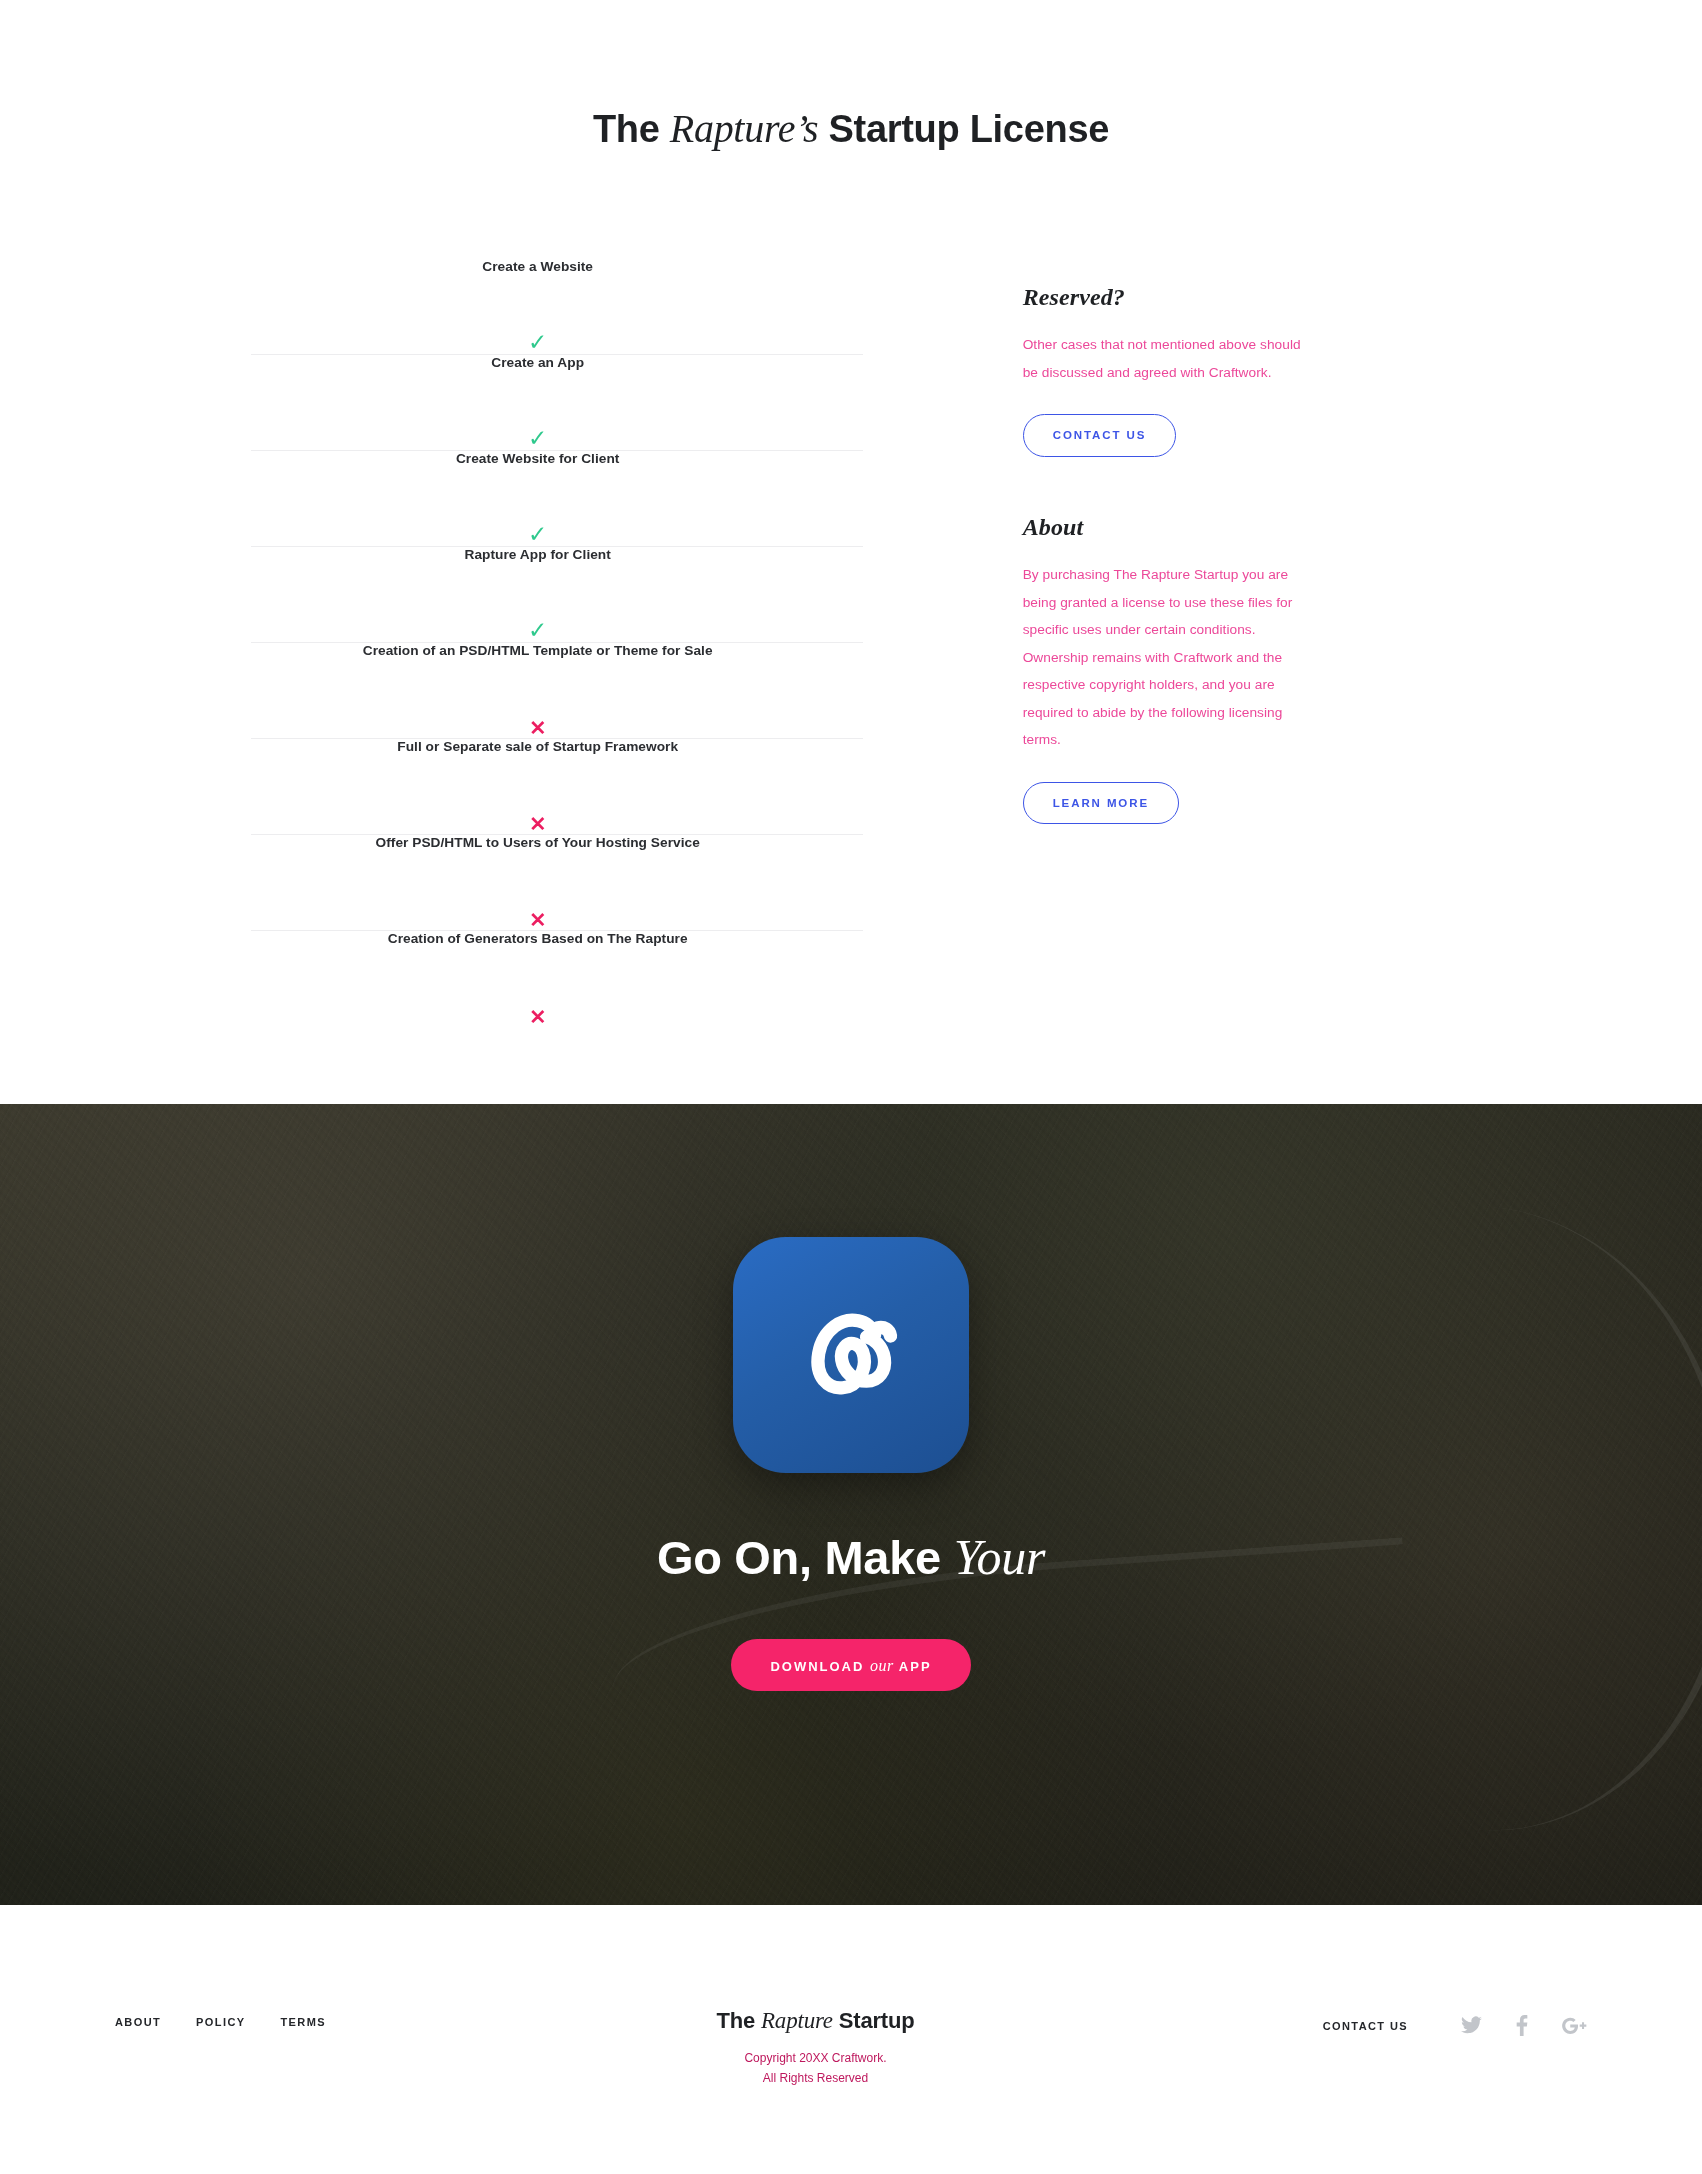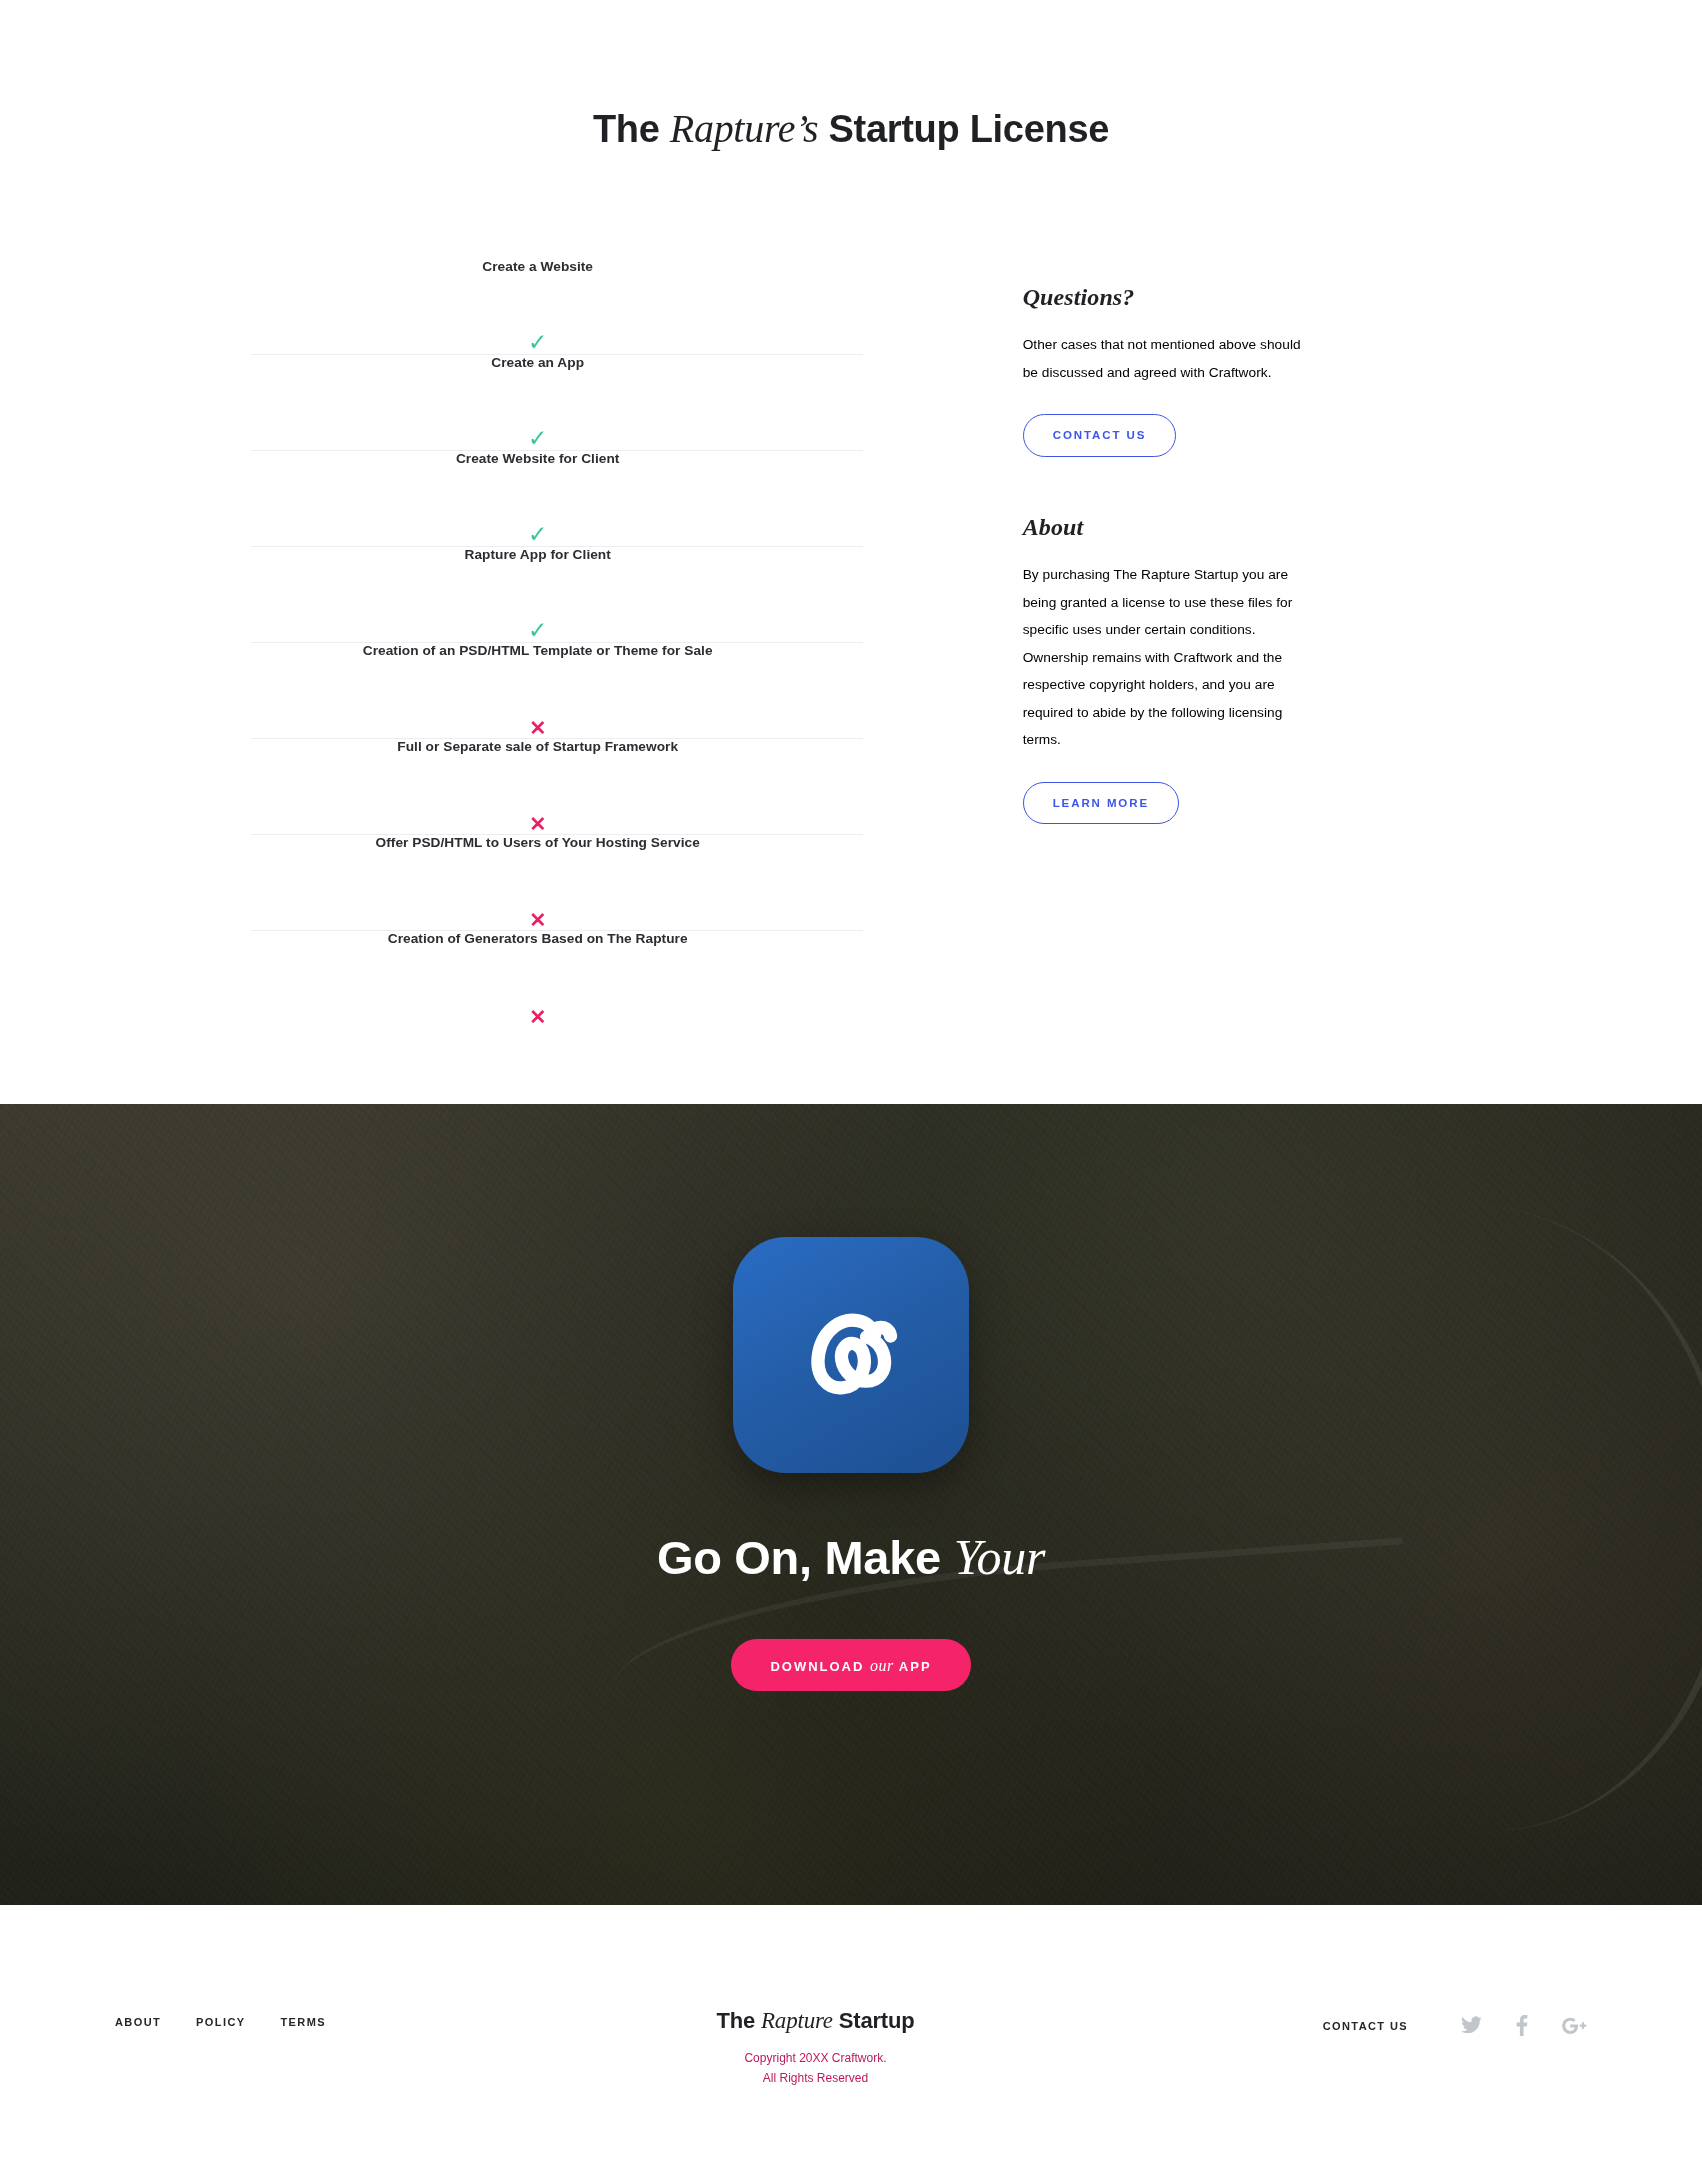--- a/index.html
+++ b/index.html
@@ -87,21 +87,21 @@
     font-weight: 700;
     font-size: 24px;
     color: #1f2124;
     letter-spacing: 0.1px;
   }
 
   .aside-text {
     margin-top: 20.4px;
     font-size: 13.7px;
     line-height: 27.5px;
-    color: #000000;
+    color: #ec4899;
     width: 293px;
     letter-spacing: 0.04px;
   }
 
   .pill-btn {
     display: inline-block;
     margin-top: 28px;
     border: 1.8px solid #3d55e6;
     color: #3d55e6;
     border-radius: 35px;
@@ -344,21 +344,21 @@
         <div class="license-row">
           <span class="license-label">Creation of Generators Based on The Rapture</span>
           <span class="mark no">✕</span>
         </div>
 
       </div>
 
       <div class="license-aside">
 
         <div>
-          <h2 class="aside-heading">Questions?</h2>
+          <h2 class="aside-heading">Reserved?</h2>
           <p class="aside-text">Other cases that not mentioned above should be discussed and agreed with Craftwork.</p>
           <button class="pill-btn">CONTACT US</button>
         </div>
 
         <div class="aside-block-2">
           <h2 class="aside-heading">About</h2>
           <p class="aside-text">By purchasing The Rapture Startup you are being granted a license to use these files for specific uses under certain conditions. Ownership remains with Craftwork and the respective copyright holders, and you are required to abide by the following licensing terms.</p>
           <button class="pill-btn">LEARN MORE</button>
         </div>
 

